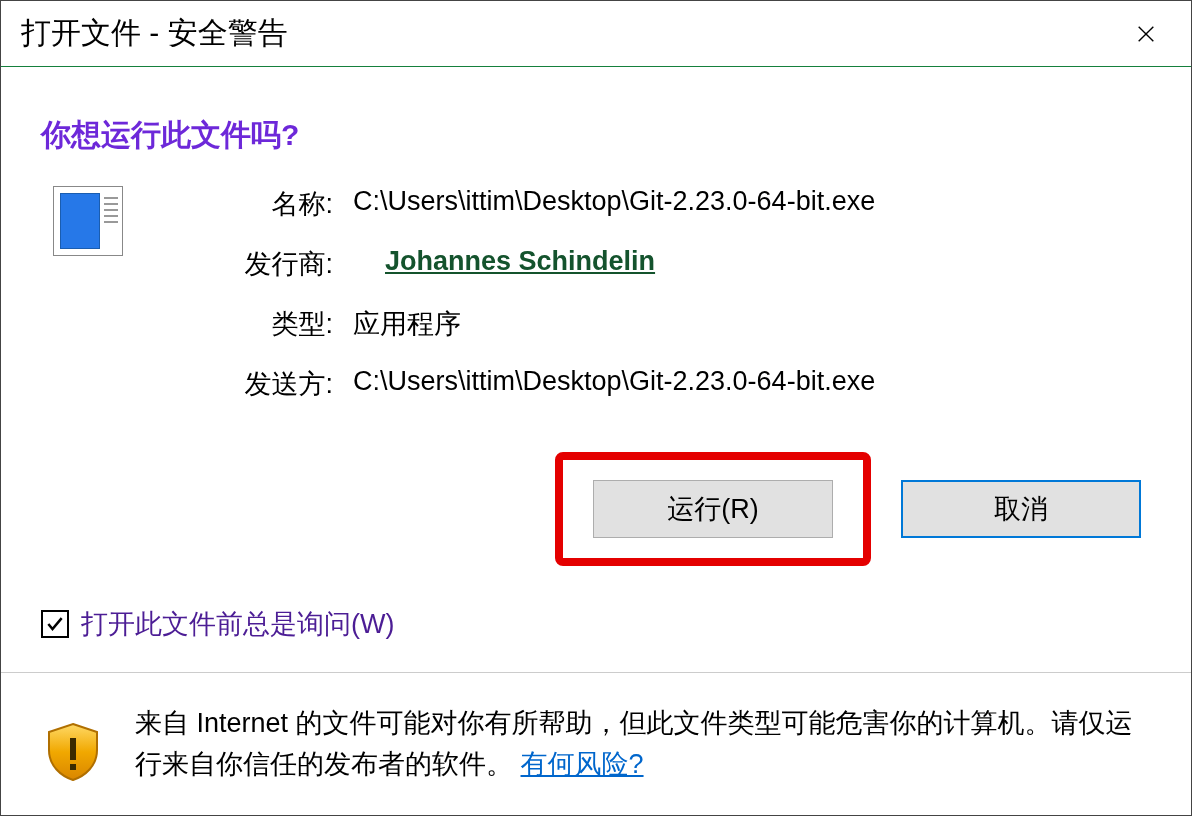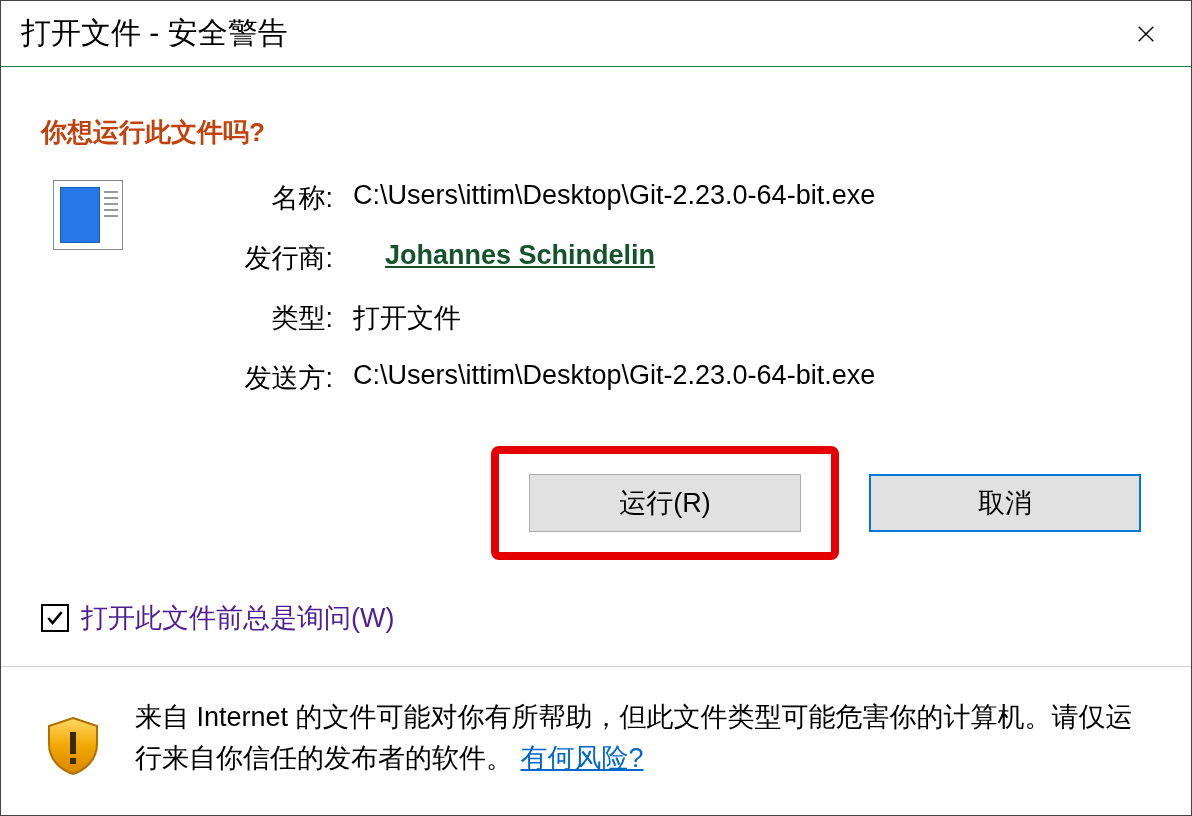--- a/index.html
+++ b/index.html
@@ -45,23 +45,23 @@
       width: 22px;
       height: 22px;
     }
     .content {
       flex: 1;
       padding: 0;
       display: flex;
       flex-direction: column;
     }
     .question {
-      font-size: 26px;
+      font-size: 30px;
       font-weight: bold;
-      color: #c2410c;
+      color: #6d28d9;
       padding: 48px 40px 30px 40px;
     }
     .info-section {
       display: flex;
       padding: 0 52px;
     }
     .file-icon {
       width: 80px;
       height: 80px;
       margin-right: 40px;
@@ -122,21 +122,21 @@
       padding: 50px 50px 20px 40px;
       align-items: center;
     }
     .highlight-box {
       border: 8px solid #e40000;
       border-radius: 8px;
       padding: 20px 30px;
       display: inline-block;
     }
     .btn {
-      width: 272px;
+      width: 240px;
       height: 58px;
       font-size: 27px;
       font-family: inherit;
       cursor: pointer;
       display: flex;
       align-items: center;
       justify-content: center;
     }
     .btn-run {
       background: #e1e1e1;
@@ -223,21 +223,21 @@
         </div>
       </div>
       <div class="info-grid">
         <div class="info-label">名称:</div>
         <div class="info-value">C:\Users\ittim\Desktop\Git-2.23.0-64-bit.exe</div>
 
         <div class="info-label">发行商:</div>
         <div class="info-value link">Johannes Schindelin</div>
 
         <div class="info-label">类型:</div>
-        <div class="info-value">打开文件</div>
+        <div class="info-value">应用程序</div>
 
         <div class="info-label">发送方:</div>
         <div class="info-value">C:\Users\ittim\Desktop\Git-2.23.0-64-bit.exe</div>
       </div>
     </div>
 
     <div class="buttons-row">
       <div class="highlight-box">
         <button class="btn btn-run">运行(R)</button>
       </div>

